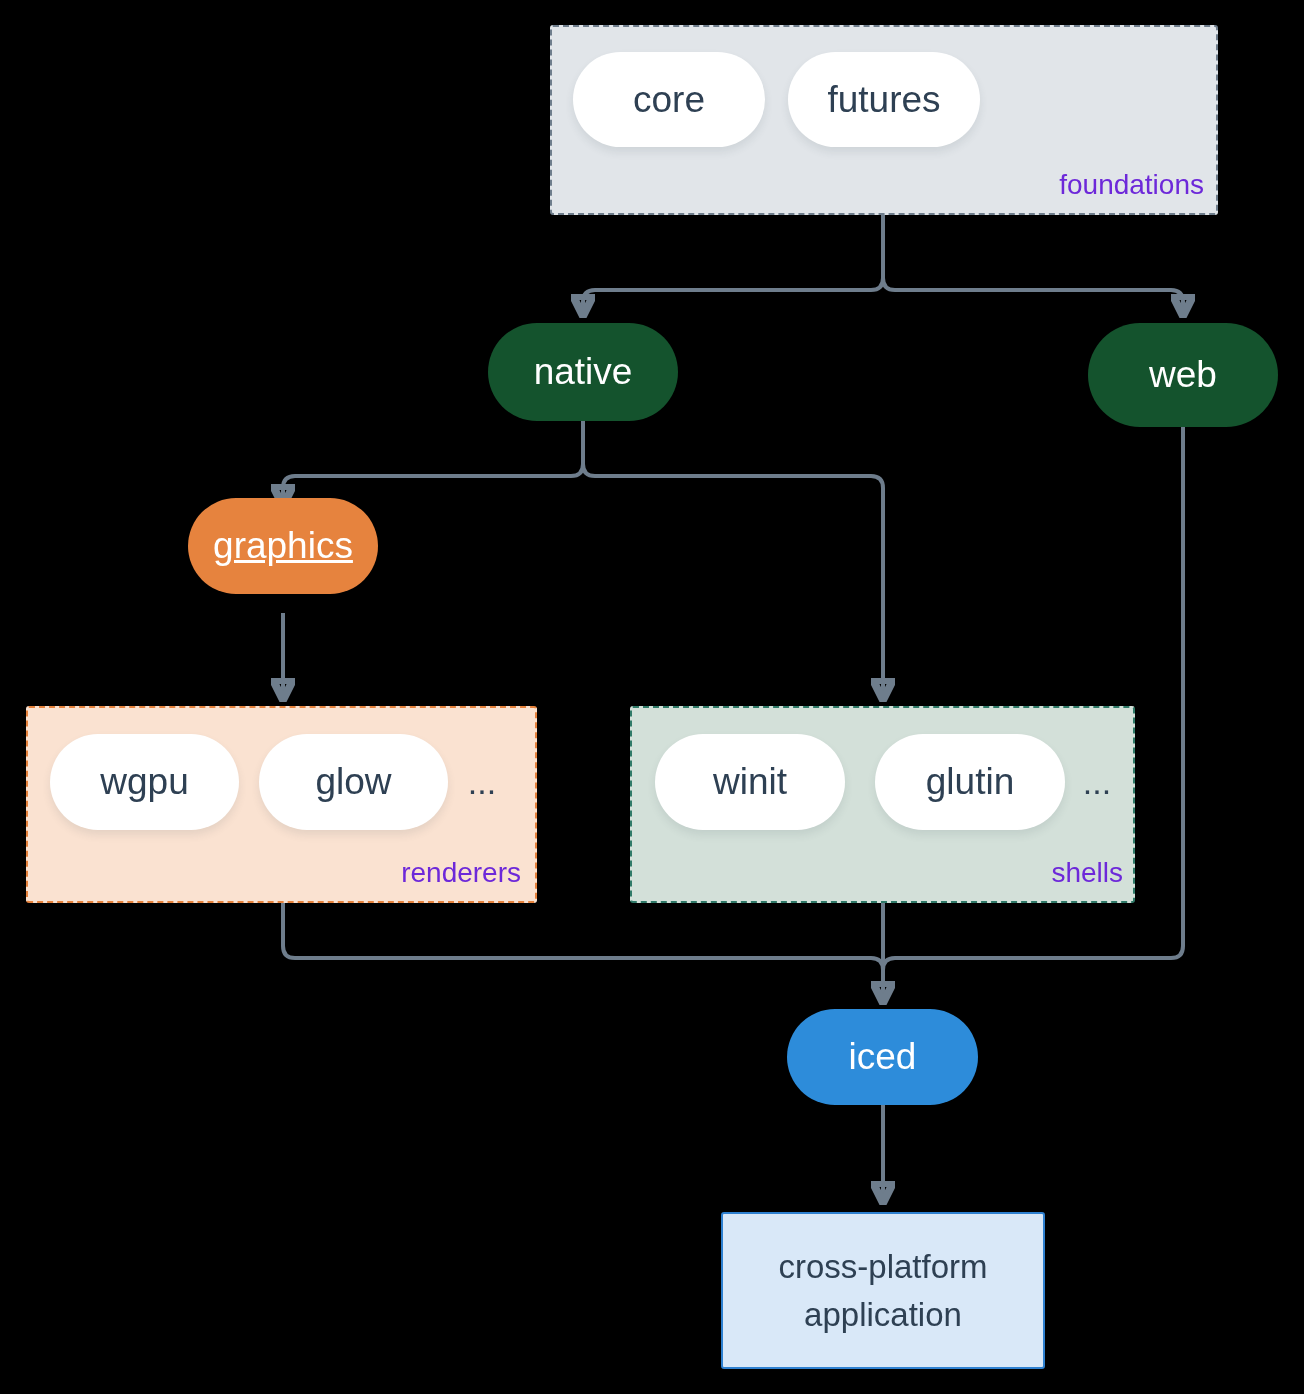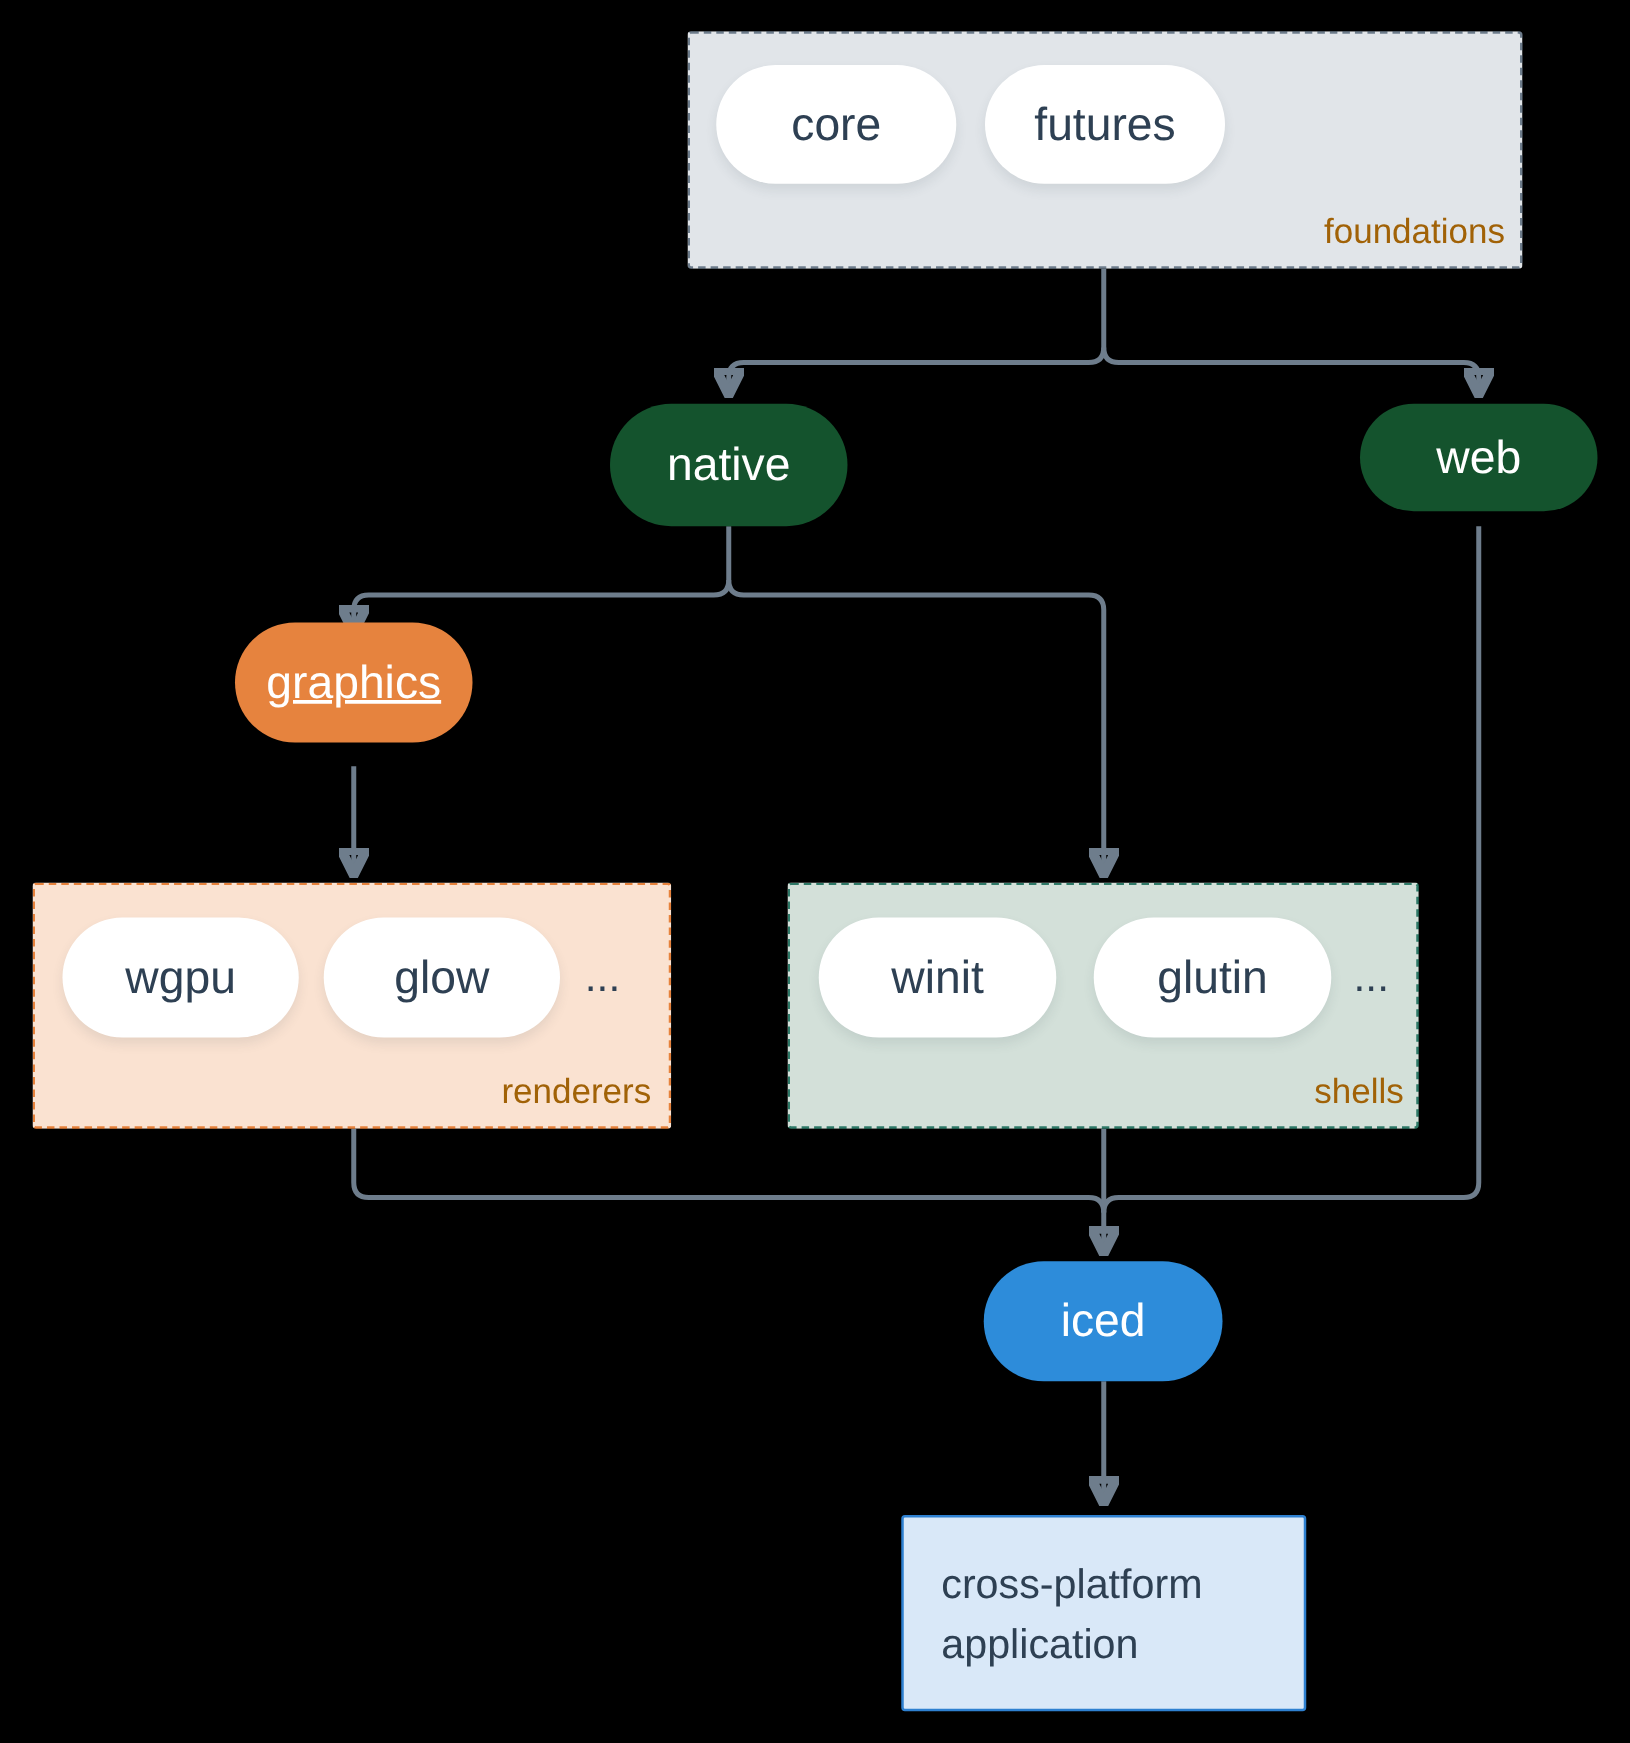--- a/index.html
+++ b/index.html
@@ -42,21 +42,21 @@
     border: 2px dashed #e6823c;
   }
   .group.shells {
     left: 630px; top: 706px; width: 505px; height: 197px;
     background: #d3e0d9;
     border: 2px dashed #2f7a68;
   }
   .group-label {
     position: absolute;
     font-size: 28px;
-    color: #a16207;
+    color: #6d28d9;
   }
   .group.foundations .group-label { right: 12px; bottom: 12px; }
   .group.renderers  .group-label { right: 14px; bottom: 12px; }
   .group.shells     .group-label { right: 10px; bottom: 12px; }
 
   .pill {
     position: absolute;
     display: flex;
     align-items: center;
     justify-content: center;
@@ -96,36 +96,36 @@
     align-items: center;
     justify-content: center;
     font-size: 34px;
     color: #2e4053;
   }
   .group.renderers .ellipsis { left: 432px; }
   .group.shells    .ellipsis { left: 443px; }
 
   
   .pill.native   { left: 488px;  top: 323px;  width: 190px; height: 98px; }
-  .pill.web      { left: 1088px; top: 323px;  width: 190px; height: 86px; }
+  .pill.web      { left: 1088px; top: 323px;  width: 190px; height: 104px; }
   .pill.graphics { left: 188px;  top: 498px;  width: 190px; height: 96px; text-decoration: underline; }
   .pill.iced     { left: 787px;  top: 1009px; width: 191px; height: 96px; }
 
   .app-box {
     position: absolute;
     left: 721px; top: 1212px;
     width: 324px; height: 157px;
     box-sizing: border-box;
     background: #d9e8f8;
     border: 2px solid #2e80d0;
     border-radius: 3px;
     display: flex;
     align-items: center;
     justify-content: center;
-    text-align: left;
+    text-align: center;
     font-size: 33px;
     line-height: 48px;
     color: #2e4053;
     padding: 0 30px;
   }
 </style>
 </head>
 <body>
 
 <div class="canvas">

